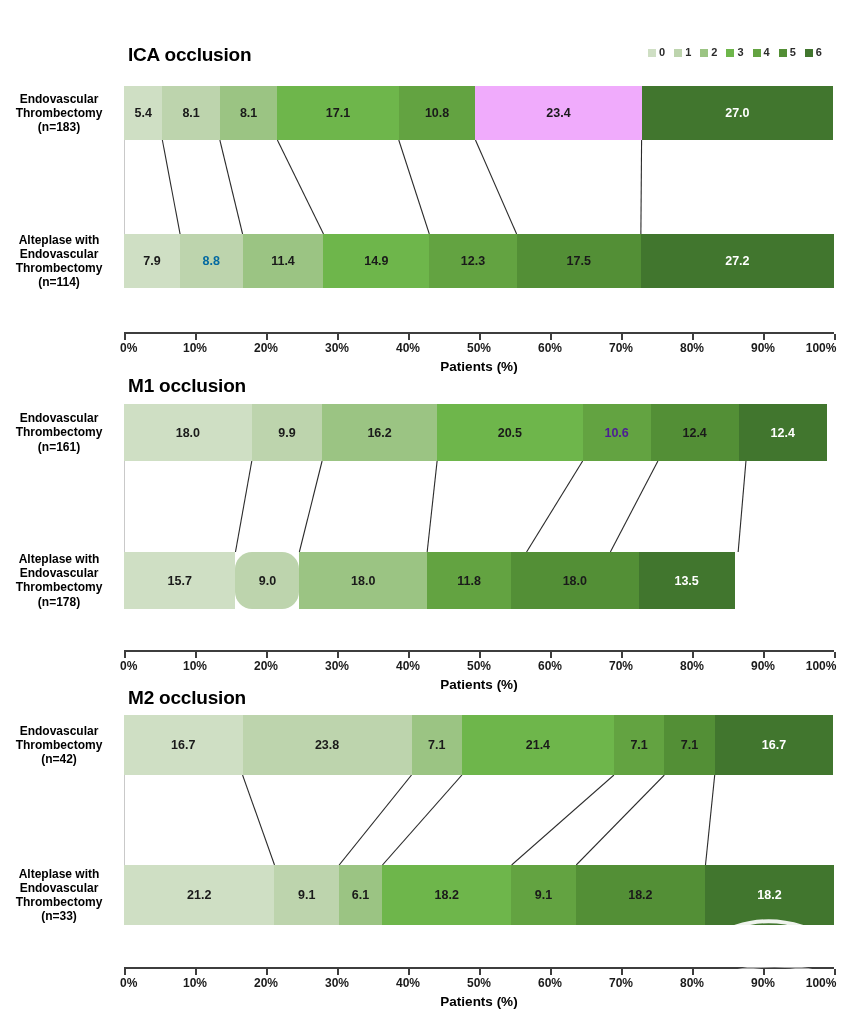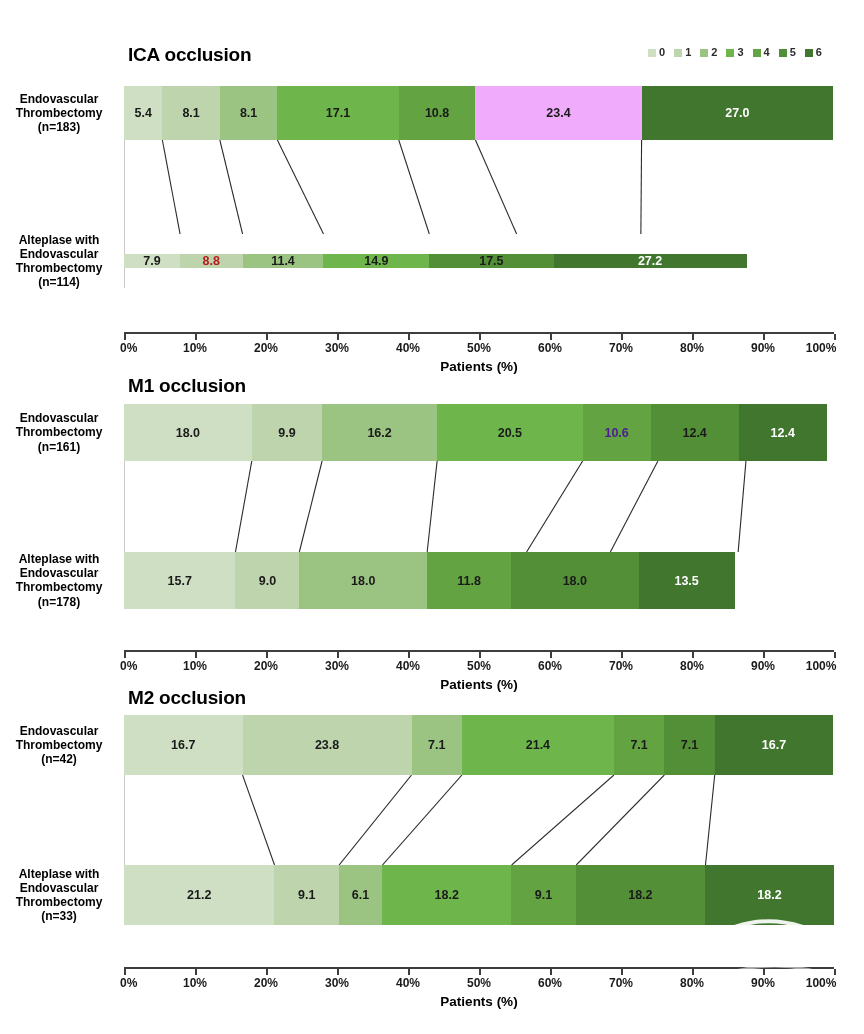--- a/index.html
+++ b/index.html
@@ -197,25 +197,26 @@
         <div class="y-spine" style="left: 0px; top: 0px; height: 202px;"></div>
         <div class="bar" style="top: 0px; height: 54px; pointer-events: auto;">
           <div class="seg" title="5.4" style="width: 38.34px; background: rgb(207, 223, 196); color: rgb(26, 26, 26);">5.4</div>
           <div class="seg" title="8.1" style="width: 57.51px; background: rgb(189, 212, 173); color: rgb(26, 26, 26);">8.1</div>
           <div class="seg" title="8.1" style="width: 57.51px; background: rgb(155, 196, 131); color: rgb(26, 26, 26);">8.1</div>
           <div class="seg" title="17.1" style="width: 121.41px; background: rgb(110, 182, 75); color: rgb(26, 26, 26);">17.1</div>
           <div class="seg" title="10.8" style="width: 76.68px; background: rgb(99, 163, 65); color: rgb(26, 26, 26);">10.8</div>
           <div class="seg" title="23.4" style="width: 166.14px; background: #f0abfc; color: rgb(26, 26, 26);">23.4</div>
           <div class="seg light-text" title="27.0" style="width: 191.7px; background: rgb(65, 118, 46); color: rgb(255, 255, 255);">27.0</div>
         </div>
-        <div class="bar" style="top: 148px; height: 54px; pointer-events: auto; align-items: center;">
+        <div class="bar" style="top: 148px; height: 54px; pointer-events: auto;">
           <div class="seg" title="7.9" style="width: 56.09px; background: rgb(207, 223, 196); color: rgb(26, 26, 26);">7.9</div>
-          <div class="seg" title="8.8" style="width: 62.48px; background: rgb(189, 212, 173); color: #b91c1c;">8.8</div>
+          <div class="seg" title="8.8" style="width: 62.48px; background: rgb(189, 212, 173); color: #0369a1;">8.8</div>
           <div class="seg" title="11.4" style="width: 80.94px; background: rgb(155, 196, 131); color: rgb(26, 26, 26);">11.4</div>
           <div class="seg" title="14.9" style="width: 105.79px; background: rgb(110, 182, 75); color: rgb(26, 26, 26);">14.9</div>
+          <div class="seg" title="12.3" style="width: 87.33px; background: rgb(99, 163, 65); color: rgb(26, 26, 26);">12.3</div>
           <div class="seg" title="17.5" style="width: 124.25px; background: rgb(83, 143, 54); color: rgb(26, 26, 26);">17.5</div>
           <div class="seg light-text" title="27.2" style="width: 193.12px; background: rgb(65, 118, 46); color: rgb(255, 255, 255);">27.2</div>
         </div>
         <svg class="connectors" width="710" height="94" style="top: 54px; left: 0px;">
           <line x1="38.34" y1="0" x2="56.09" y2="94" stroke="#2b2b2b" stroke-width="1.1"></line>
           <line x1="95.85000000000001" y1="0" x2="118.57000000000002" y2="94" stroke="#2b2b2b" stroke-width="1.1"></line>
           <line x1="153.36" y1="0" x2="199.51000000000002" y2="94" stroke="#2b2b2b" stroke-width="1.1"></line>
           <line x1="274.77" y1="0" x2="305.3" y2="94" stroke="#2b2b2b" stroke-width="1.1"></line>
           <line x1="351.45" y1="0" x2="392.62999999999994" y2="94" stroke="#2b2b2b" stroke-width="1.1"></line>
           <line x1="517.59" y1="0" x2="516.88" y2="94" stroke="#2b2b2b" stroke-width="1.1"></line>
@@ -269,21 +270,21 @@
           <div class="seg" title="18.0" style="width: 127.8px; background: rgb(207, 223, 196); color: rgb(26, 26, 26);">18.0</div>
           <div class="seg" title="9.9" style="width: 70.29px; background: rgb(189, 212, 173); color: rgb(26, 26, 26);">9.9</div>
           <div class="seg" title="16.2" style="width: 115.02px; background: rgb(155, 196, 131); color: rgb(26, 26, 26);">16.2</div>
           <div class="seg" title="20.5" style="width: 145.55px; background: rgb(110, 182, 75); color: rgb(26, 26, 26);">20.5</div>
           <div class="seg" title="10.6" style="width: 68px; background: rgb(99, 163, 65); color: #4c1d95;">10.6</div>
           <div class="seg" title="12.4" style="width: 88.04px; background: rgb(83, 143, 54); color: rgb(26, 26, 26);">12.4</div>
           <div class="seg light-text" title="12.4" style="width: 88.04px; background: rgb(65, 118, 46); color: rgb(255, 255, 255);">12.4</div>
         </div>
         <div class="bar" style="top: 148px; height: 57px; pointer-events: auto;">
           <div class="seg" title="15.7" style="width: 111.47px; background: rgb(207, 223, 196); color: rgb(26, 26, 26);">15.7</div>
-          <div class="seg" title="9.0" style="width: 63.9px; background: rgb(189, 212, 173); color: rgb(26, 26, 26);">9.0</div>
+          <div class="seg" title="9.0" style="width: 63.9px; background: rgb(189, 212, 173); color: rgb(26, 26, 26); border-radius: 17px;">9.0</div>
           <div class="seg" title="18.0" style="width: 127.8px; background: rgb(155, 196, 131); color: rgb(26, 26, 26);">18.0</div>
           <div class="seg" title="11.8" style="width: 83.78px; background: rgb(99, 163, 65); color: rgb(26, 26, 26);">11.8</div>
           <div class="seg" title="18.0" style="width: 127.8px; background: rgb(83, 143, 54); color: rgb(26, 26, 26);">18.0</div>
           <div class="seg light-text" title="13.5" style="width: 95.85px; background: rgb(65, 118, 46); color: rgb(255, 255, 255);">13.5</div>
         </div>
         <svg class="connectors" width="710" height="91" style="top: 57px; left: 0px;">
           <line x1="127.8" y1="0" x2="111.47" y2="91" stroke="#2b2b2b" stroke-width="1.1"></line>
           <line x1="198.08999999999997" y1="0" x2="175.37" y2="91" stroke="#2b2b2b" stroke-width="1.1"></line>
           <line x1="313.10999999999996" y1="0" x2="303.17" y2="91" stroke="#2b2b2b" stroke-width="1.1"></line>
           <line x1="458.6599999999999" y1="0" x2="402.57000000000005" y2="91" stroke="#2b2b2b" stroke-width="1.1"></line>

